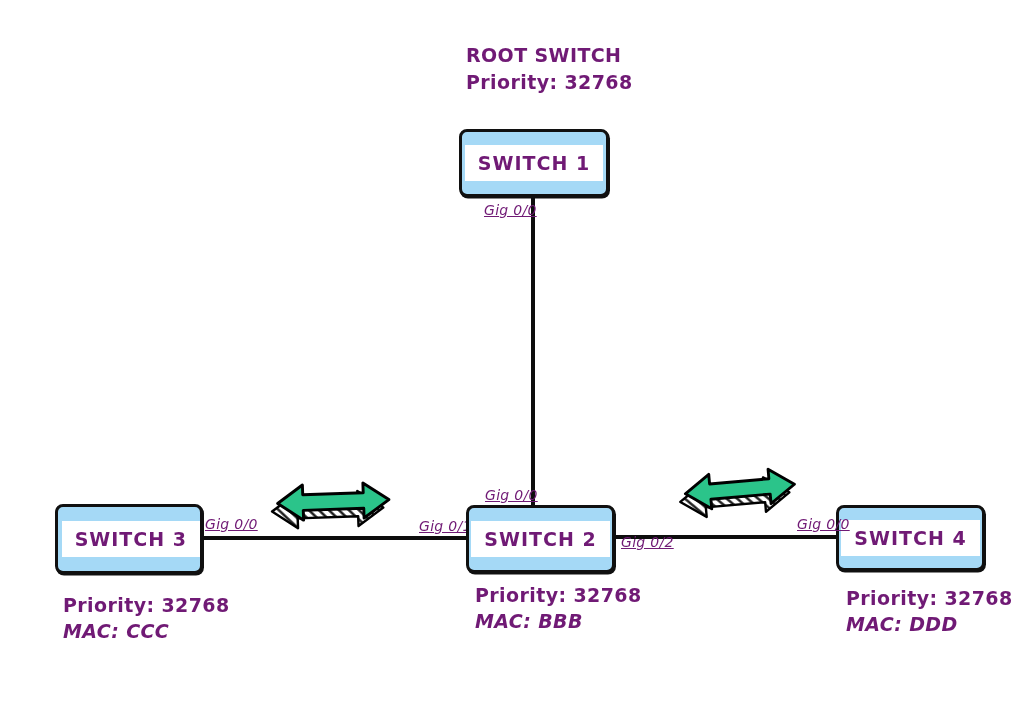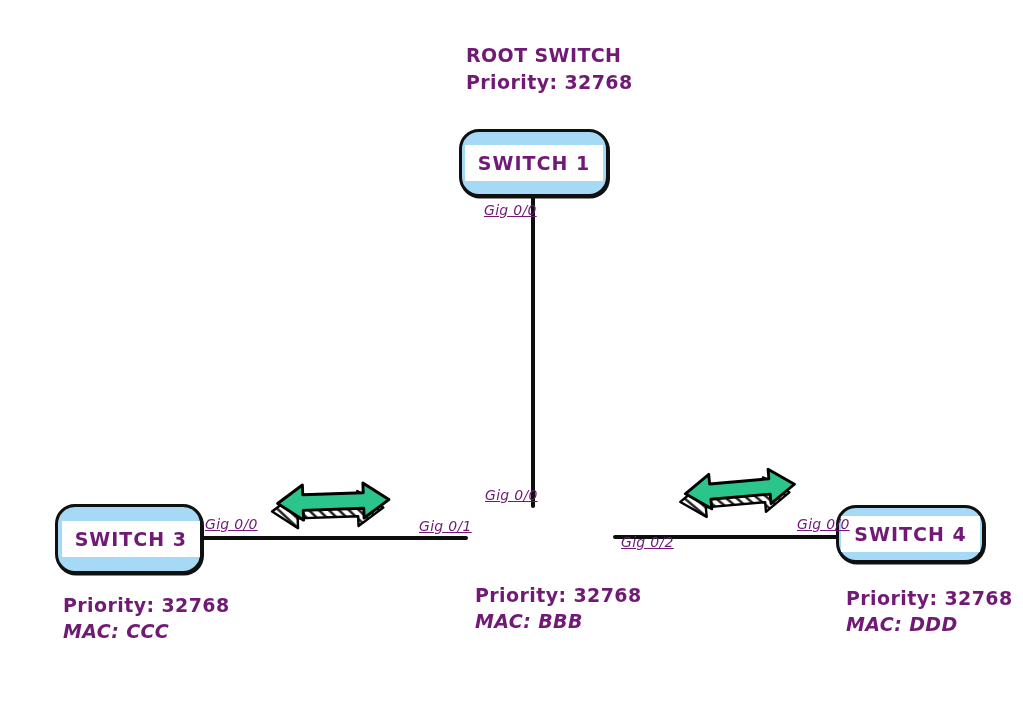--- a/index.html
+++ b/index.html
@@ -14,21 +14,21 @@
     background: #ffffff;
     overflow: hidden;
     font-family: "DejaVu Sans", sans-serif;
     color: #701a75;
   }
   .switch-node {
     position: absolute;
     box-sizing: border-box;
     background: #a5d9f6;
     border: 3.5px solid #101010;
-    border-radius: 20px;
+    border-radius: 8px;
     display: flex;
     align-items: center;
     justify-content: center;
     box-shadow: 1px 1.5px 0 #101010;
   }
   .switch-label {
     background: #ffffff;
     padding: 7px 13px;
     font-size: 19px;
     font-weight: 600;
@@ -78,35 +78,38 @@
     <div>Priority: 32768</div>
   </div>
   <div class="switch-node" style="left:459px; top:129px; width:150px; height:68px;">
     <div class="switch-label">SWITCH 1</div>
   </div>
   <div class="port-label" style="left:484px; top:202px;">Gig 0/0</div>
 
   <div class="port-label" style="left:485px; top:487px;">Gig 0/0</div>
   <div class="port-label" style="left:419px; top:518px;">Gig 0/1</div>
   <div class="port-label" style="left:621px; top:534px;">Gig 0/2</div>
+  <div class="switch-node" style="left:466px; top:505px; width:149px; height:68px;">
+    <div class="switch-label">SWITCH 2</div>
+  </div>
   <div class="annot" style="left:475px; top:582px; line-height:26px;">
     <div>Priority: 32768</div>
     <div class="mac-line">MAC: BBB</div>
   </div>
 
   <div class="switch-node" style="left:55px; top:504px; width:148px; height:70px;justify-content:flex-end;">
     <div class="switch-label">SWITCH 3</div>
   </div>
   <div class="port-label" style="left:205px; top:516px;">Gig 0/0</div>
   <div class="annot" style="left:63px; top:592px; line-height:26px;">
     <div>Priority: 32768</div>
     <div class="mac-line">MAC: CCC</div>
   </div>
 
-  <div class="switch-node" style="left:836px; top:505px; width:149px; height:58px;">
+  <div class="switch-node" style="left:836px; top:505px; width:149px; height:66px;">
     <div class="switch-label">SWITCH 4</div>
   </div>
   <div class="port-label" style="left:797px; top:516px;">Gig 0/0</div>
   <div class="annot" style="left:846px; top:585px; line-height:26px;">
     <div>Priority: 32768</div>
     <div class="mac-line">MAC: DDD</div>
   </div>
 
   <div class="arrow-wrap" style="left:270px; top:481px; transform:rotate(-2deg);">
     <svg width="123" height="49" viewBox="0 0 126 50">

